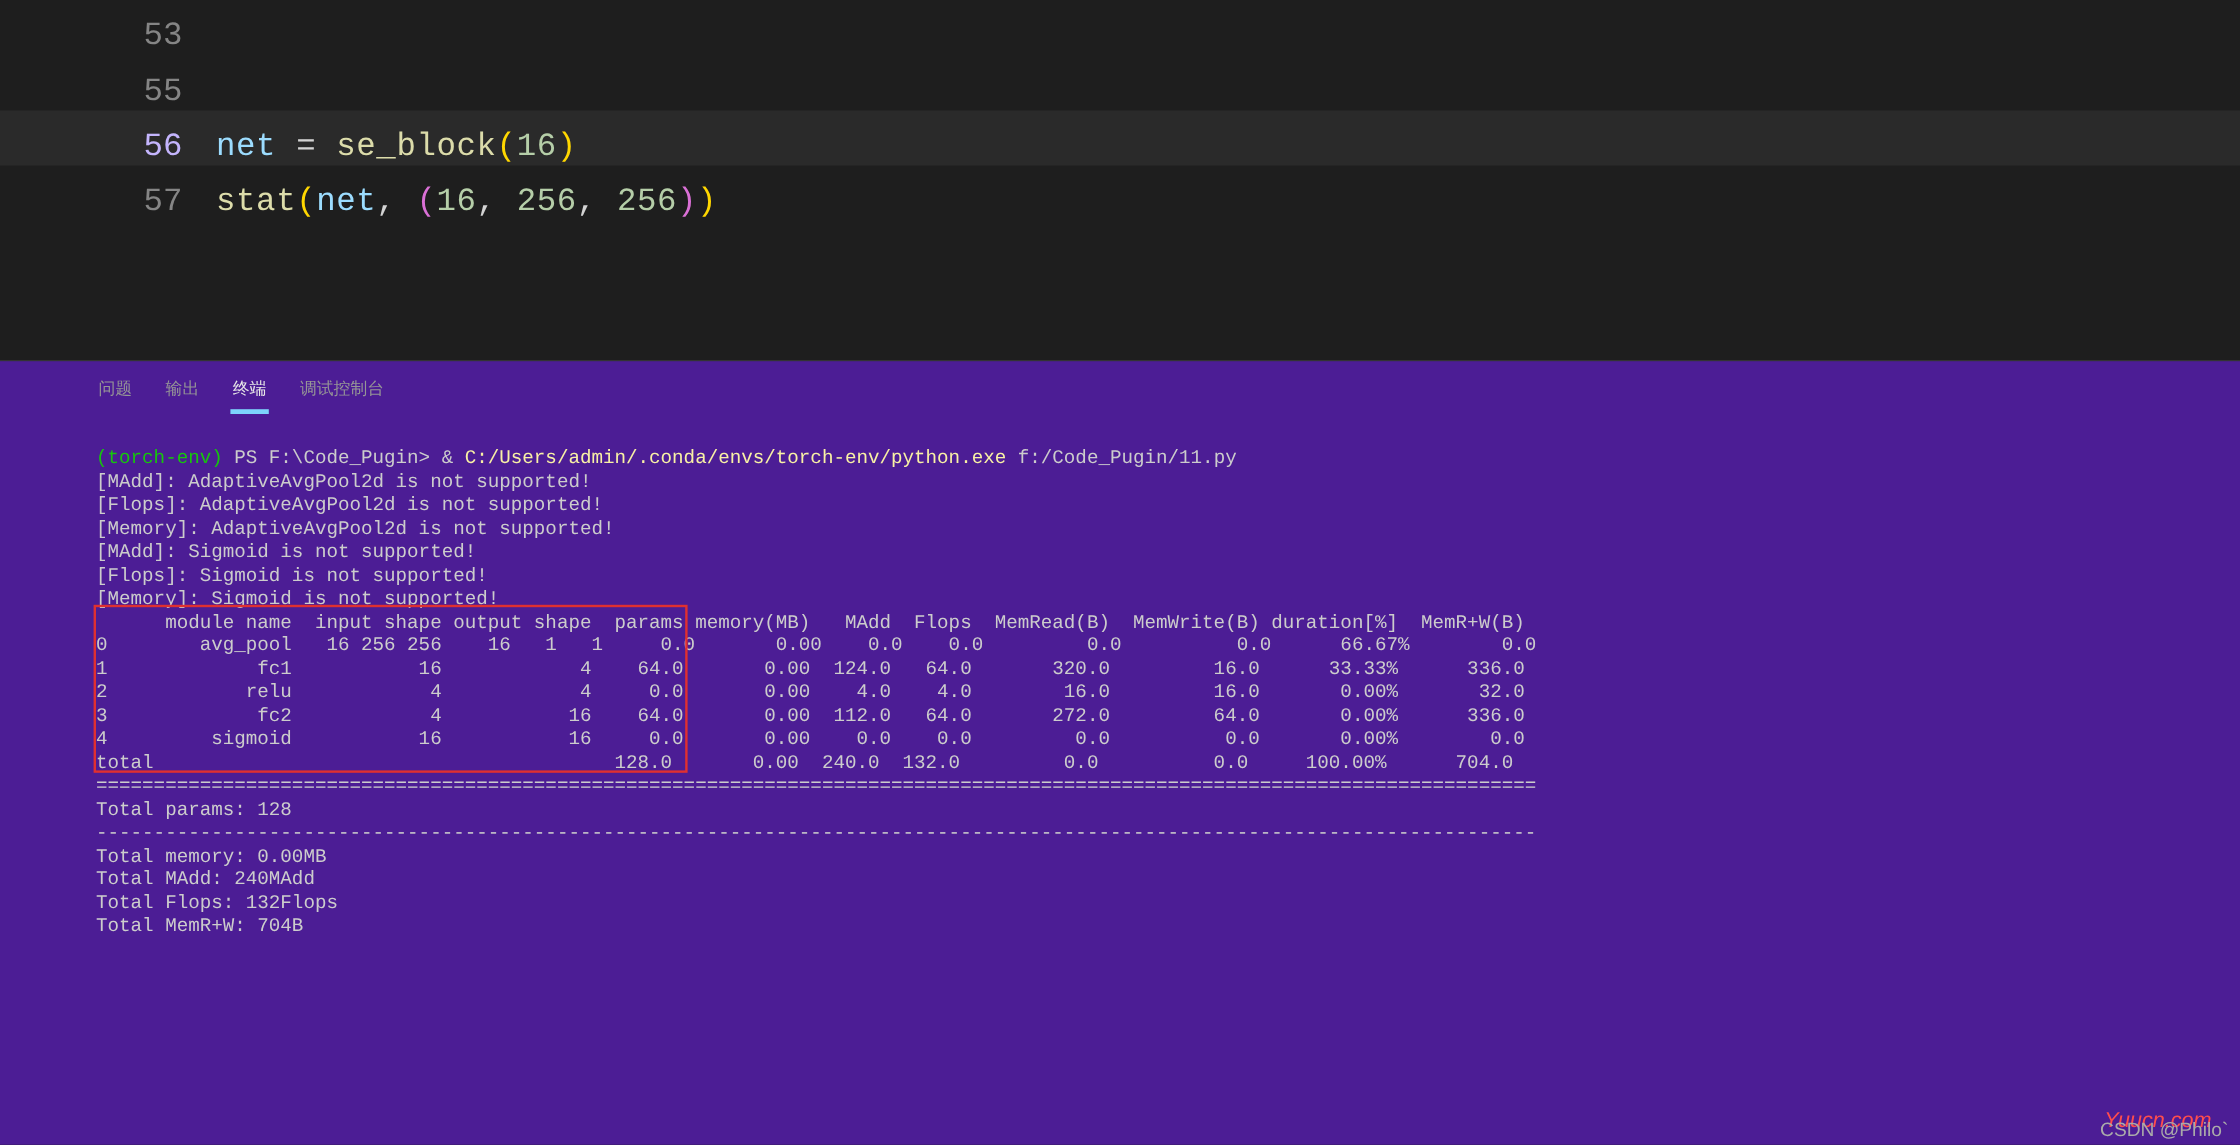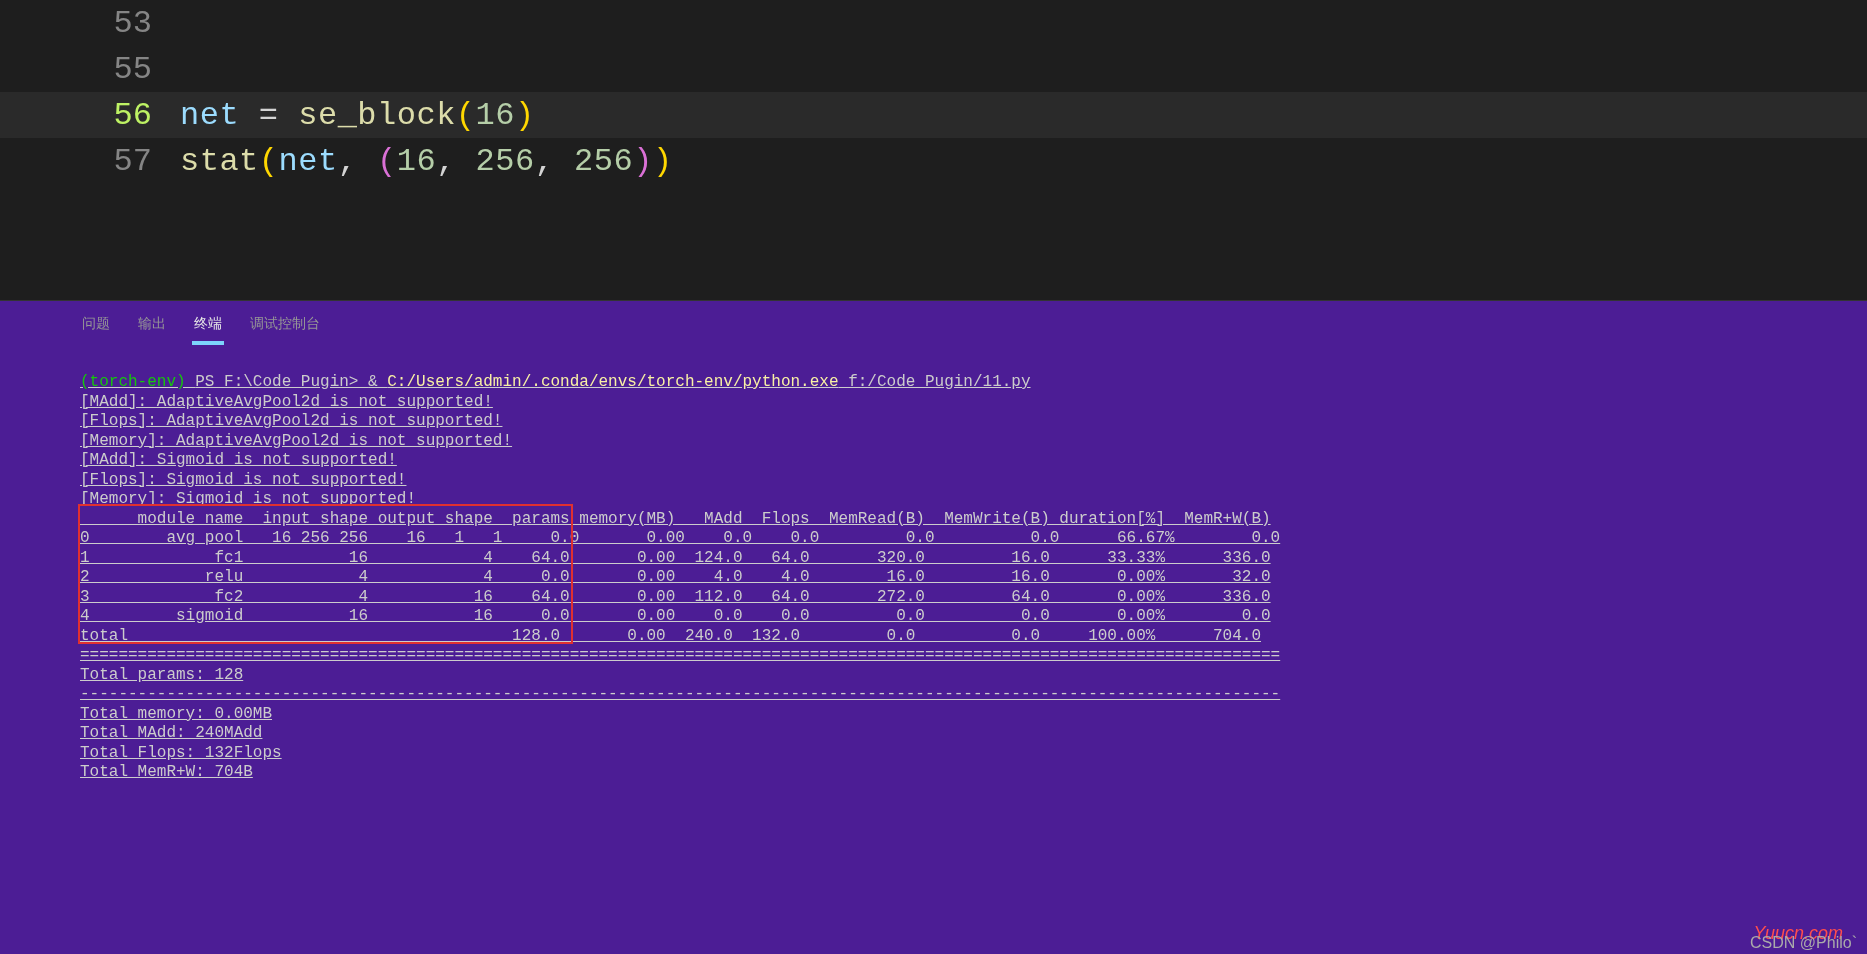--- a/index.html
+++ b/index.html
@@ -11,35 +11,35 @@
   width: 1867px;
   height: 954px;
 }
 .editor-pane {
   background: #1e1e1e;
   height: 300px;
   overflow: hidden;
 }
 .code-line {
   display: flex;
-  align-items: center;
+  align-items: flex-end;
   height: 46px;
-  font-size: 32px;
+  font-size: 27px;
 }
 .code-line.current {
   background: #2a2a2a;
 }
 .gutter {
   width: 180px;
   text-align: right;
   padding-right: 28px;
   color: #858585;
   user-select: none;
 }
-.code-line.current .gutter { color: #bef264; }
+.code-line.current .gutter { color: #c4b5fd; }
 .code-content {
   white-space: pre;
   letter-spacing: 0.5px;
 }
 .tk-kw { color: #c586c0; }
 .tk-var { color: #9cdcfe; }
 .tk-fn { color: #dcdcaa; font-family: Liberation Mono, monospace; }
 .tk-num { color: #b5cea8; }
 .tk-op { color: #d4d4d4; }
 .tk-paren1 { color: #ffd700; }
@@ -68,21 +68,20 @@
   color: #e7e7e7;
   border-bottom: 4px solid #7dd3fc;
 }
 .terminal {
   font-family: Consolas, 'Courier New', monospace;
   font-size: 16px;
   line-height: 19.5px;
   white-space: pre;
   color: #cccccc;
   padding-top: 28px;
-  text-decoration: underline;
 }
 .term-green { color: #16c60c; }
 .term-yellow { color: #f9f1a5; }
 .term-white { color: #cccccc; }
 .highlight-box {
   position: absolute;
   border: 2px solid #e03030;
   pointer-events: none;
 }
 .watermark {

